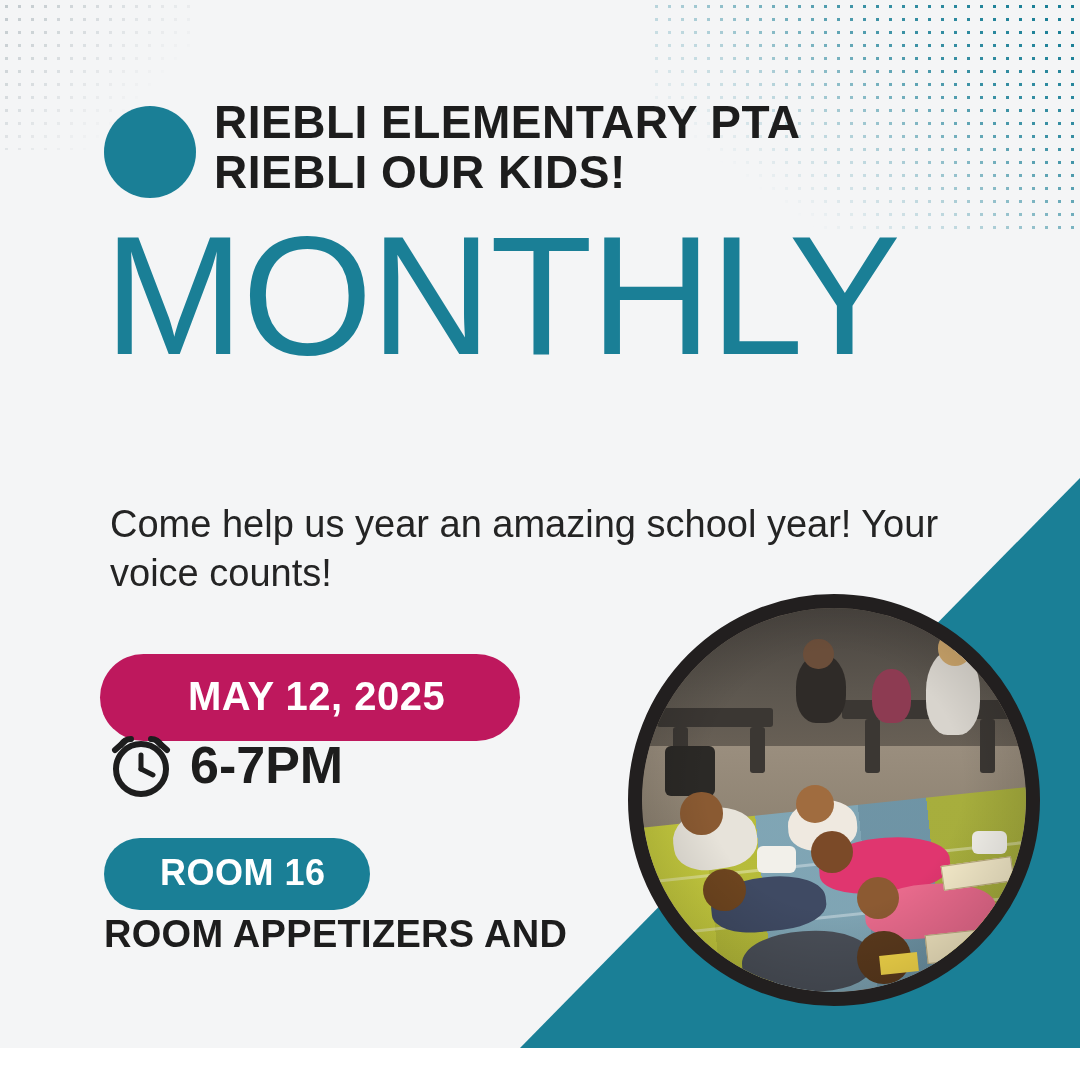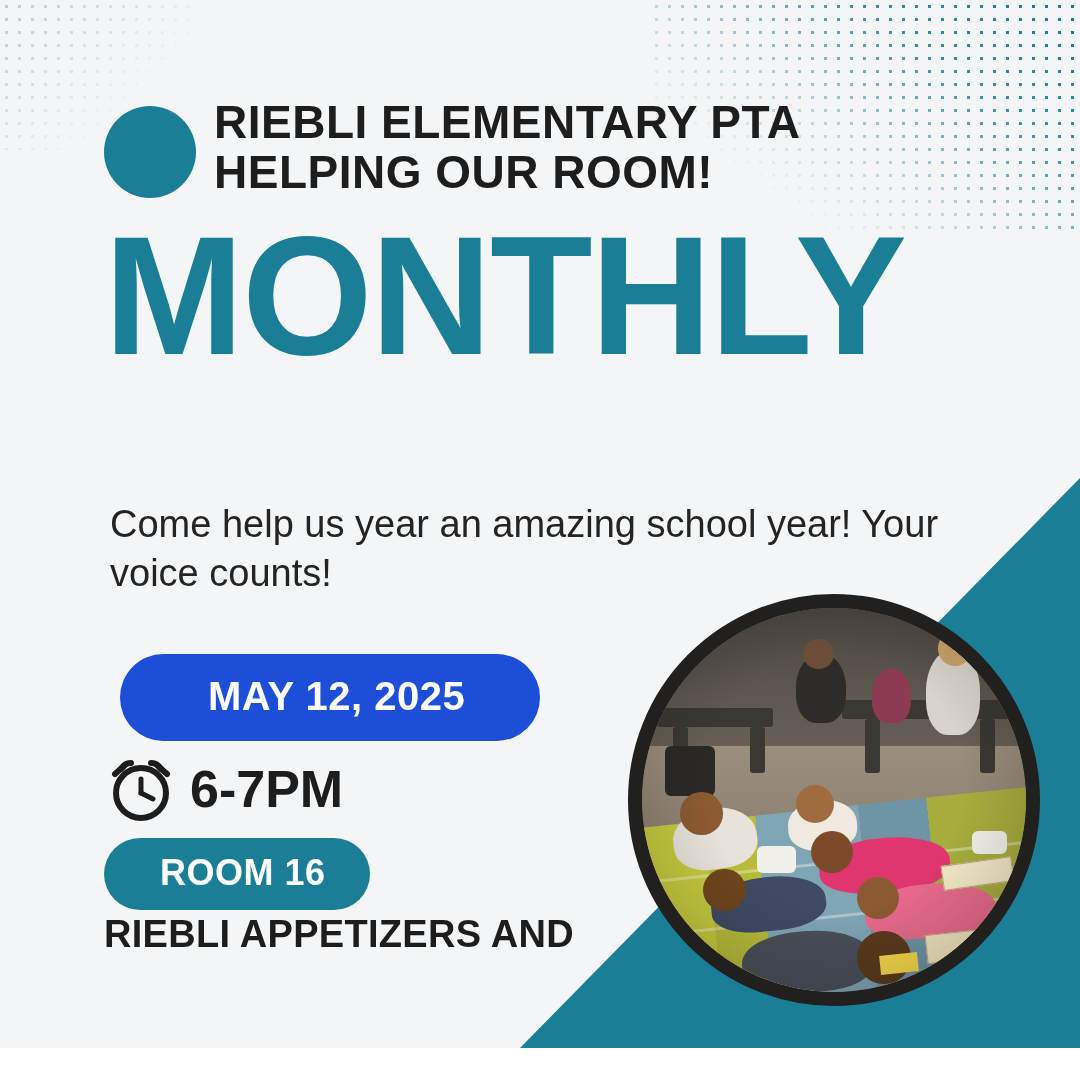--- a/index.html
+++ b/index.html
@@ -78,21 +78,21 @@
     line-height: 1.08;
     letter-spacing: 0.5px;
   }
 
   
   .title {
     position: absolute;
     left: 104px;
     top: 228px;
     color: #1a7f96;
-    font-weight: bold;
+    font-weight: normal;
     font-size: 168px;
     line-height: 0.82;
     letter-spacing: -2px;
   }
   .title .line2 {
     display: block;
     letter-spacing: -1px;
   }
 
   
@@ -102,38 +102,38 @@
     top: 500px;
     color: #242424;
     font-size: 38px;
     line-height: 1.3;
     max-width: 880px;
   }
 
   
   .date-pill {
     position: absolute;
-    left: 120px;
+    left: 100px;
     top: 654px;
-    background: #1d4ed8;
+    background: #be185d;
     color: #ffffff;
     font-weight: bold;
     font-size: 40px;
     letter-spacing: 0.5px;
     padding: 20px 56px 22px 88px;
     border-radius: 999px;
     min-width: 420px;
     box-sizing: border-box;
   }
 
   
   .time-row {
     position: absolute;
     left: 104px;
-    top: 752px;
+    top: 728px;
     display: flex;
     align-items: center;
   }
   .clock-icon {
     width: 74px;
     height: 74px;
     flex: 0 0 auto;
   }
   .time-text {
     margin-left: 12px;
@@ -229,21 +229,21 @@
 <div class="poster">
 
   <div class="dots-tr"></div>
   <div class="dots-tl"></div>
   <div class="wedge"></div>
 
   <div class="header">
     <div class="header-dot"></div>
     <div class="header-text">
       <div>RIEBLI ELEMENTARY PTA</div>
-      <div>HELPING OUR ROOM!</div>
+      <div>RIEBLI OUR KIDS!</div>
     </div>
   </div>
 
   <div class="title">
     <span class="line1">MONTHLY</span>
   </div>
 
   <div class="subtitle">Come help us year an amazing school year! Your voice counts!</div>
 
   <div class="date-pill">MAY 12, 2025</div>
@@ -259,21 +259,21 @@
         <path d="M37 41 L37 27" stroke="#1d1d1d" stroke-width="5" stroke-linecap="round"></path>
         <path d="M37 41 L49 47" stroke="#1d1d1d" stroke-width="5" stroke-linecap="round"></path>
       </svg>
     </span>
     <span class="time-text">6-7PM</span>
   </div>
 
   <div class="room-pill">ROOM 16</div>
 
   <div class="footer-note">
-    <div>RIEBLI APPETIZERS AND</div>
+    <div>ROOM APPETIZERS AND</div>
   </div>
 
   <div class="photo-wrap">
     <div class="photo">
       <div class="ph-wall"></div>
       <div class="ph-floor"></div>
 
       <div class="ph-desk" style="left:52%; top:24%; width:44%; height:5%;"></div>
       <div class="ph-desk" style="left:58%; top:29%; width:4%; height:14%;"></div>
       <div class="ph-desk" style="left:88%; top:29%; width:4%; height:14%;"></div>

